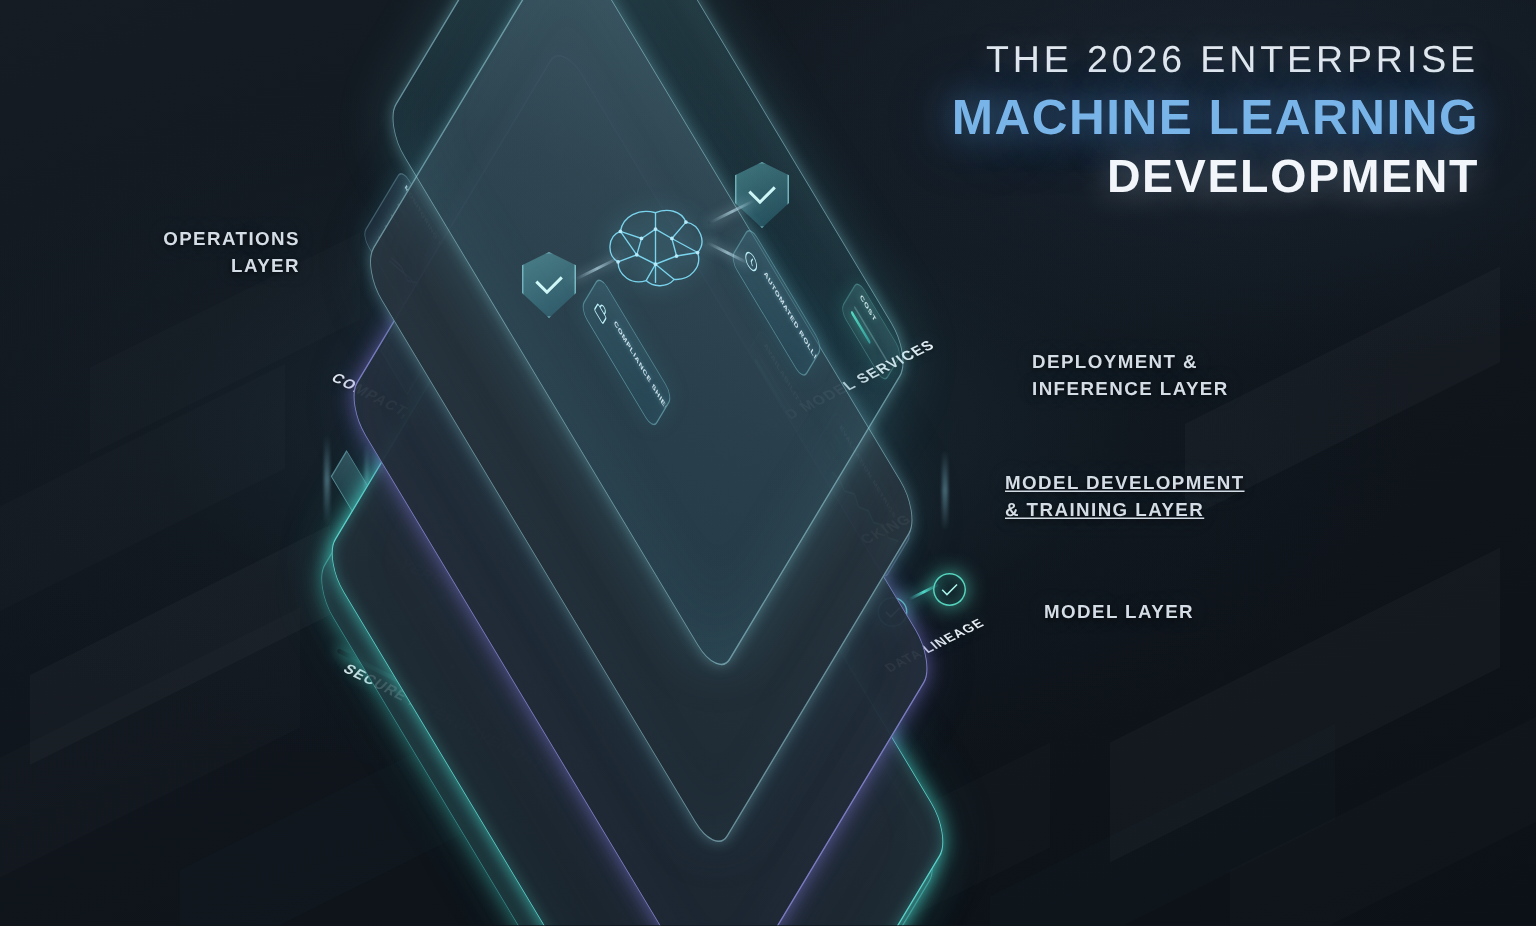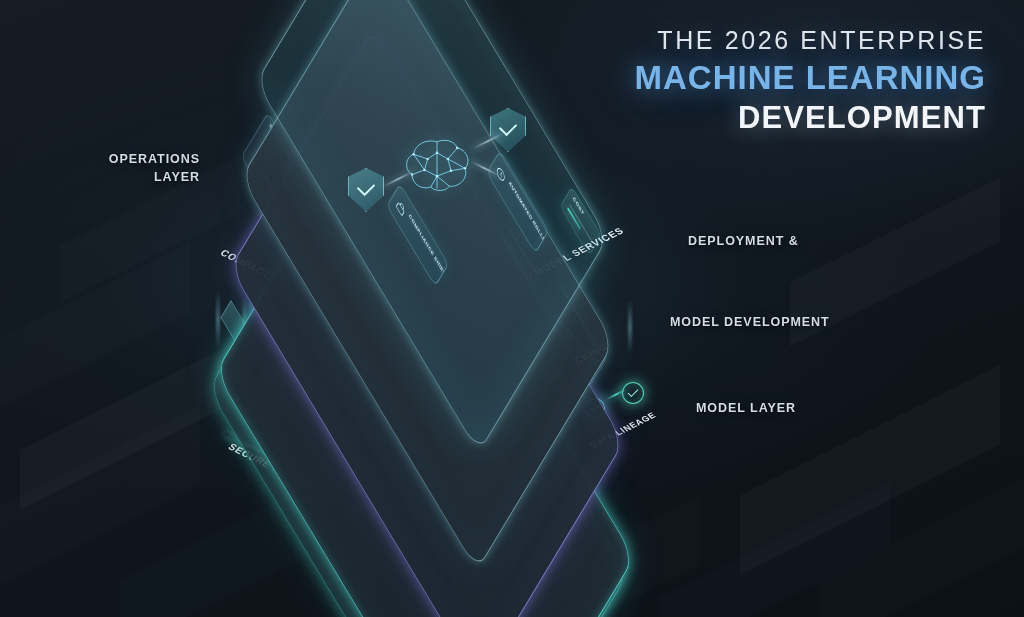--- a/index.html
+++ b/index.html
@@ -594,23 +594,25 @@
   <div class="wire pale" style="left:382px; top:186px; width:36px; transform:rotate(-26.57deg); z-index:27;"></div>
   <div class="wire pale" style="left:472px; top:148px; width:36px; transform:rotate(-26.57deg); z-index:27;"></div>
   <div class="wire pale" style="left:470px; top:160px; width:34px; transform:rotate(26.57deg); z-index:27;"></div>
 
   <div class="callout left" style="left:60px; top:150px; width:140px;">
     <div>OPERATIONS LAYER</div>
   </div>
 
   <div class="callout right" style="left:670px; top:232px; width:200px;margin-left:18px;">
     <div>DEPLOYMENT &amp;</div>
-  </div>
-
-  <div class="callout right" style="left:670px; top:313px; width:210px;">
+    <div>INFERENCE LAYER</div>
+  </div>
+
+  <div class="callout right" style="left:670px; top:313px; width:210px;text-decoration:underline;">
     <div>MODEL DEVELOPMENT</div>
+    <div>&amp; TRAINING LAYER</div>
   </div>
 
   <div class="callout right" style="left:696px; top:399px; width:200px;">
     <div>MODEL LAYER</div>
   </div>
 
 </div>
 
 </body></html>

